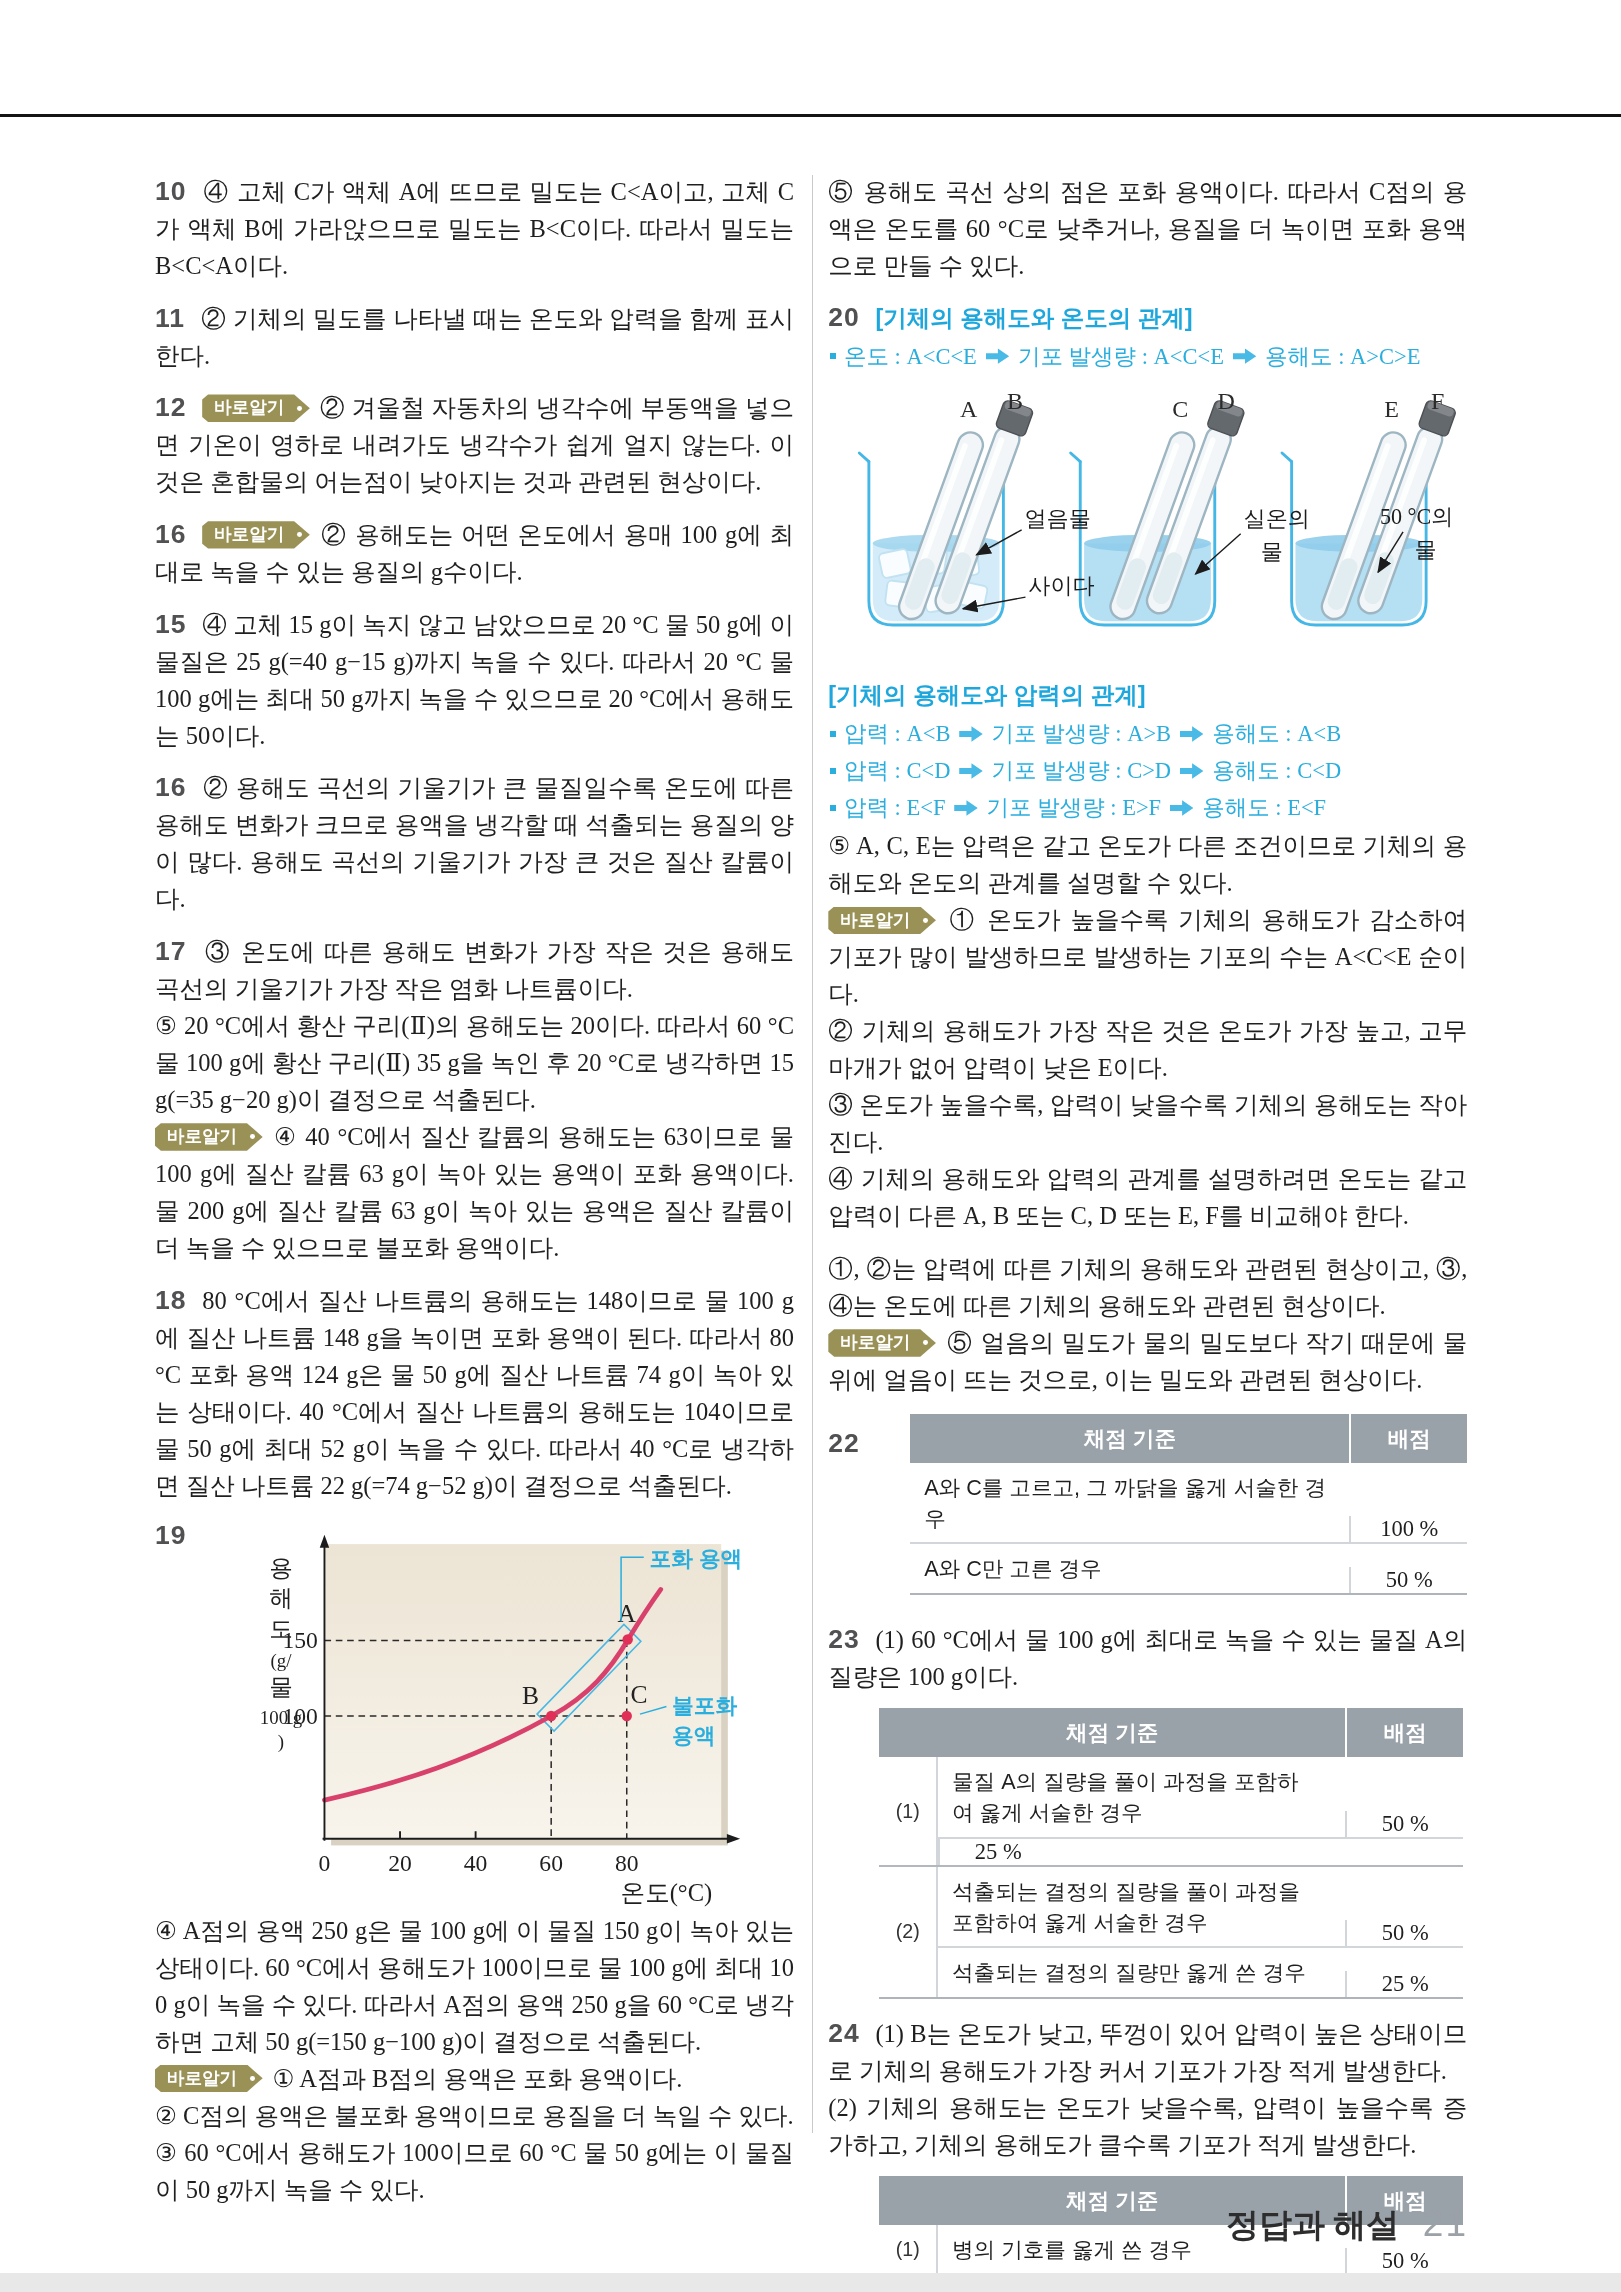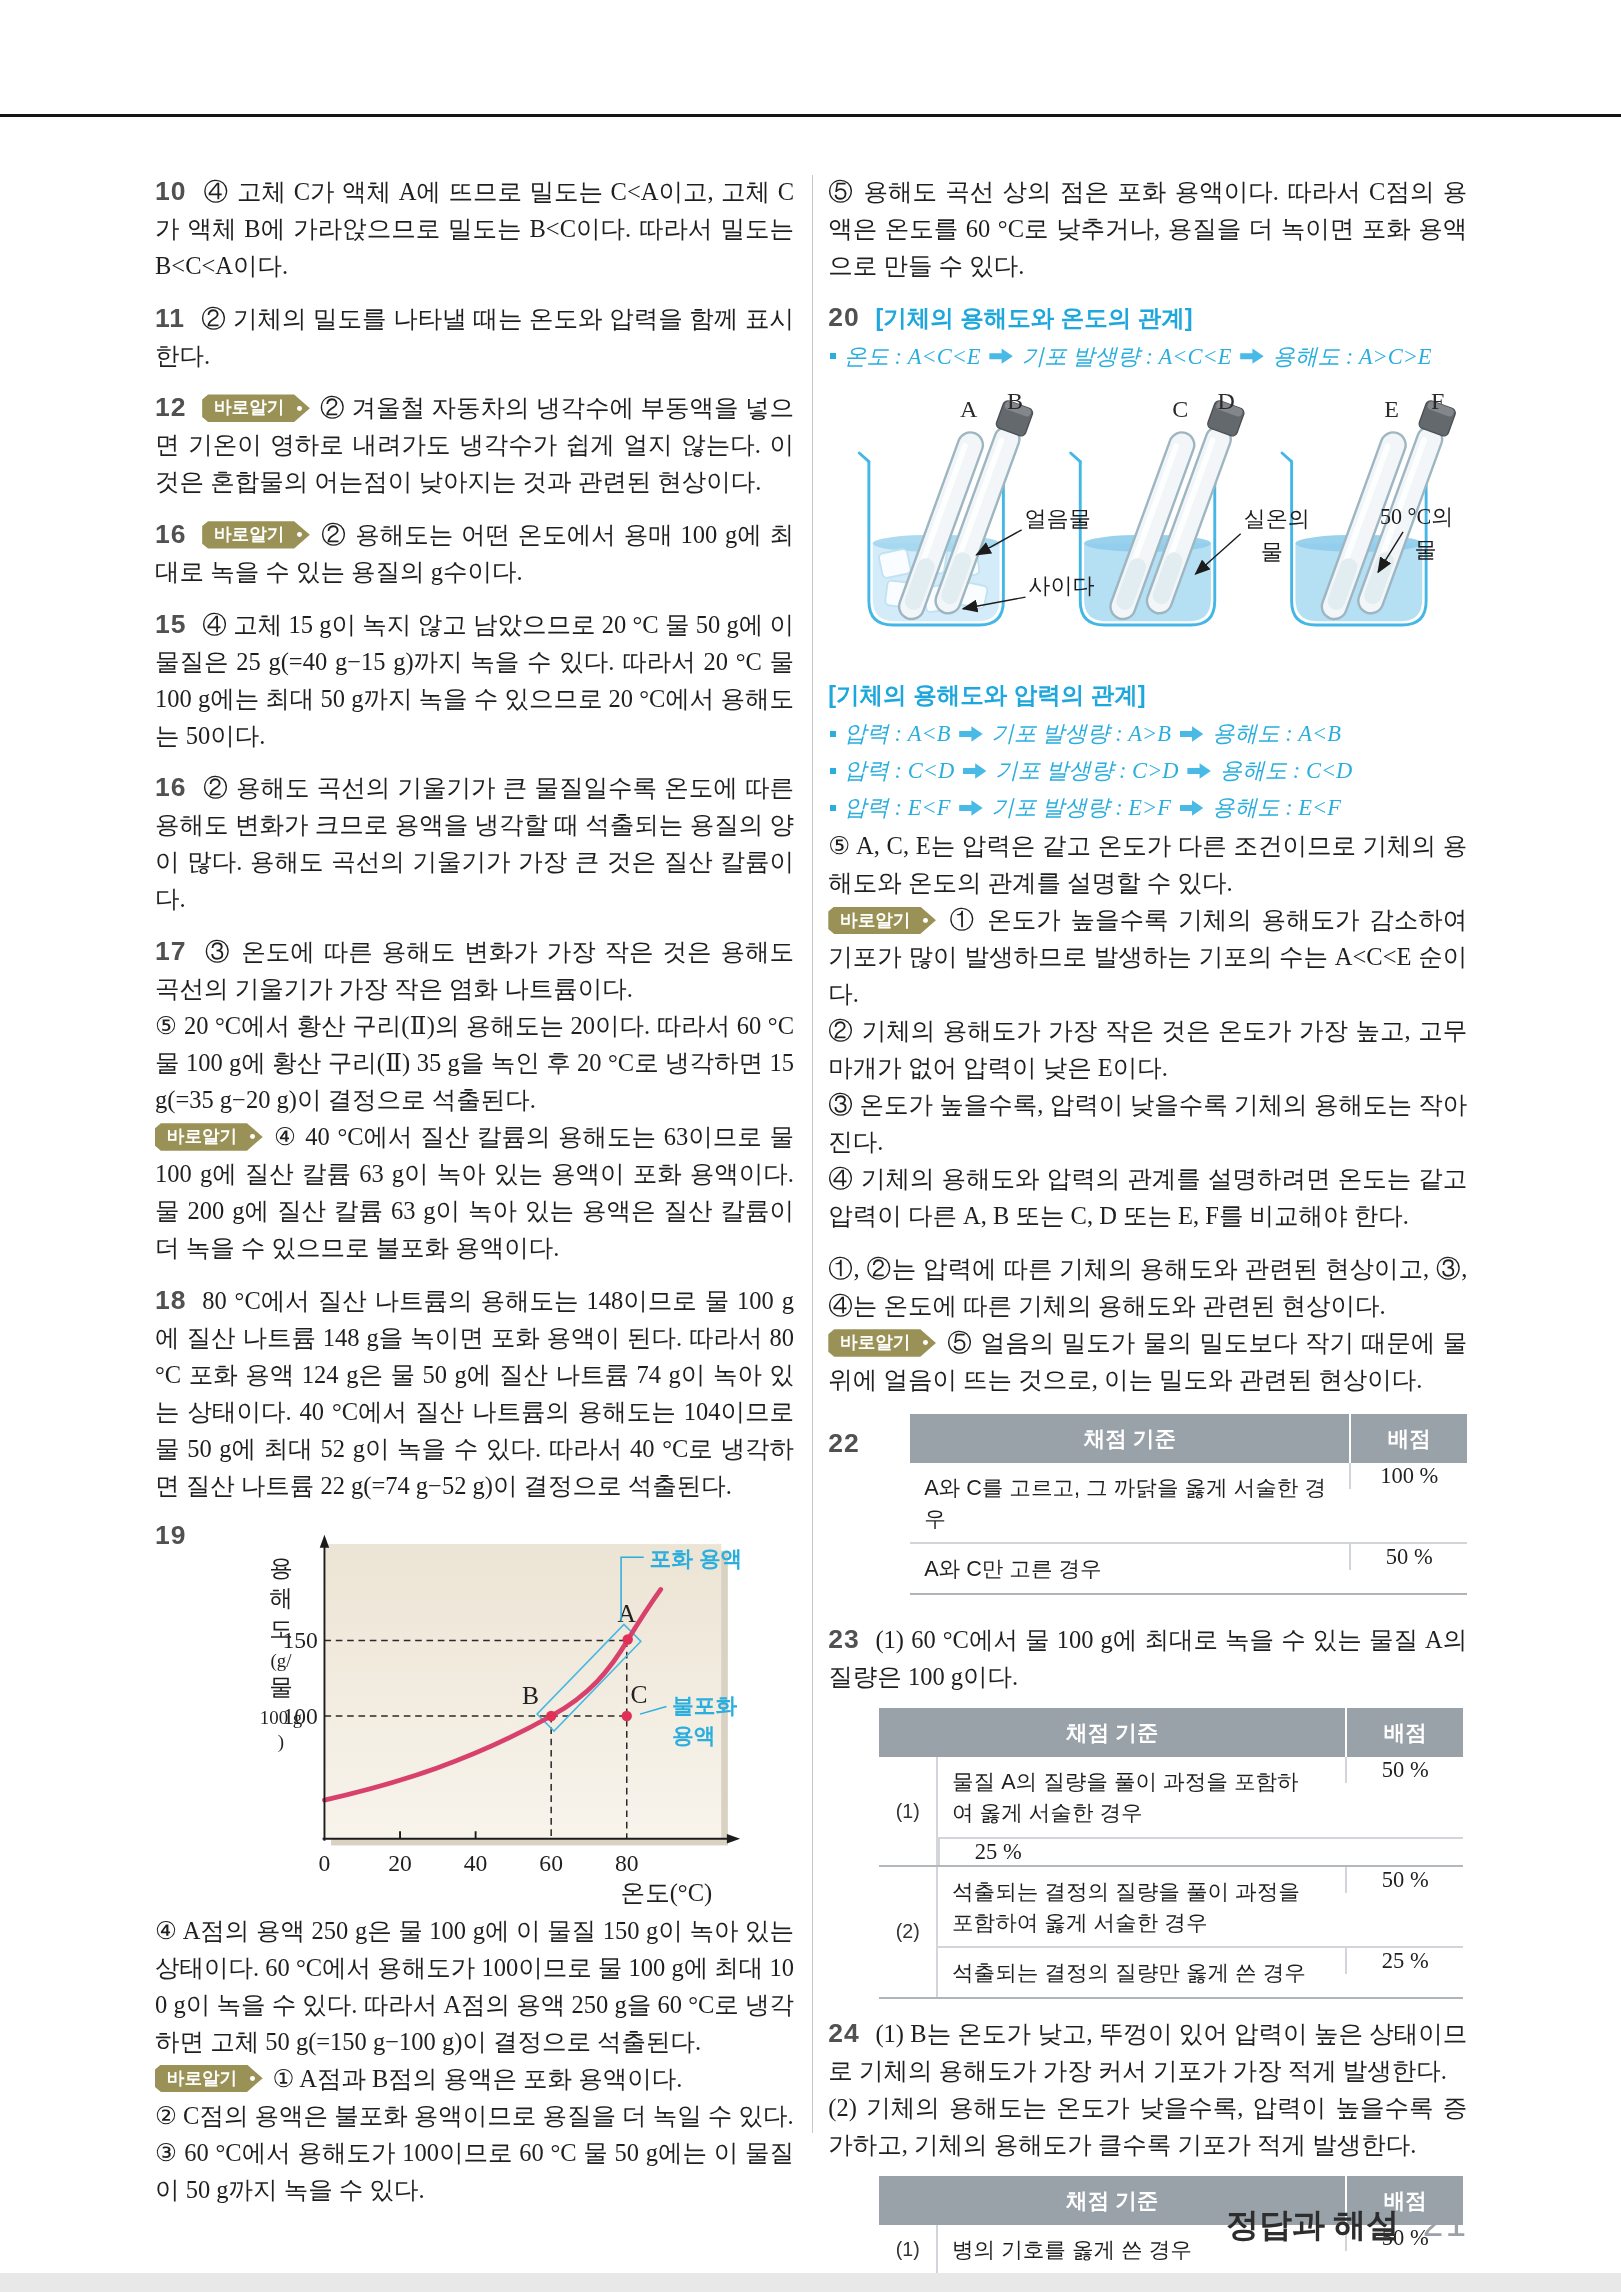--- a/index.html
+++ b/index.html
@@ -22,38 +22,38 @@
          clip-path:polygon(5.9px 0,calc(100% - 15.7px) 0,100% 50%,calc(100% - 15.7px) 100%,5.9px 100%,0 82%,0 18%);}
   .badge::after{content:"";position:absolute;right:7.8px;top:50%;width:4.9px;height:4.9px;margin-top:-2.5px;
          background:#fff;border-radius:50%;}
 
   
   .chead{font-family:"Liberation Sans","DejaVu Sans",sans-serif;font-weight:bold;font-size:23.5px;
          color:#1ea7dd;line-height:37px;margin:0;}
   .hrow{display:flex;align-items:baseline;}
   .cbullet{display:flex;align-items:center;margin:2px 0;color:#2aaede;font-size:22.5px;line-height:35px;}
   .cb-dot{width:5.9px;height:5.9px;background:#2aaede;margin:0 7.8px 0 2px;flex:none;}
-  .cb-seg{font-family:"Liberation Serif","DejaVu Serif",serif;white-space:nowrap;font-style:italic;}
+  .cb-seg{font-family:"Liberation Serif","DejaVu Serif",serif;white-space:nowrap;}
   .arrow-icon{display:inline-block;width:23.5px;height:16.7px;margin:0 8.8px;background:#49b9e6;flex:none;
          clip-path:polygon(0 32%,52% 32%,52% 4%,100% 50%,52% 96%,52% 68%,0 68%);}
 
   
   .fig-row{display:flex;align-items:flex-start;}
   .fig-row .qnum{flex:none;}
   .chart-svg{margin-left:27.4px;}
   .beaker-svg{display:block;margin:5.9px 0 3.9px 2px;}
 
   
   .gt{margin:13.7px 0 9.8px 51px;width:584px;font-family:"Liberation Sans","DejaVu Sans",sans-serif;
       font-size:21.6px;border-bottom:2.9px solid #aeb4ba;}
   .gt-header{display:flex;background:#99a1a9;color:#fff;font-weight:bold;height:49px;align-items:center;}
   .gt-h-crit{flex:1;text-align:center;}
   .gt-h-pts{width:116px;text-align:center;border-left:2.9px solid #fff;align-self:stretch;
             display:flex;align-items:center;justify-content:center;}
-  .gt-row{display:flex;align-items:flex-start;border-top:2px solid #d2d6da;}
+  .gt-row{display:flex;align-items:flex-end;border-top:2px solid #d2d6da;}
   .gt-rows > .gt-row:first-child{border-top:none;gap:24px;}
   .gt-body > .gt-row:first-child{border-top:none;}
   .gt-crit{flex:1;padding:8.8px 13.7px;line-height:31px;display:flex;align-items:center;text-align:left;}
   .gt-pts{width:116px;border-left:2px solid #d2d6da;display:flex;align-items:center;justify-content:center;
           font-family:"Liberation Serif","DejaVu Serif",serif;font-size:22.5px;}
   .gt-group{display:flex;border-top:2.9px solid #b2b8be;}
   .gt-groups > .gt-group:first-child{border-top:none;}
   .gt-glabel{width:57px;flex:none;display:flex;align-items:center;justify-content:center;
              border-right:2px solid #d2d6da;font-size:19.6px;color:#333;}
   .gt-rows{flex:1;display:flex;flex-direction:column;}

